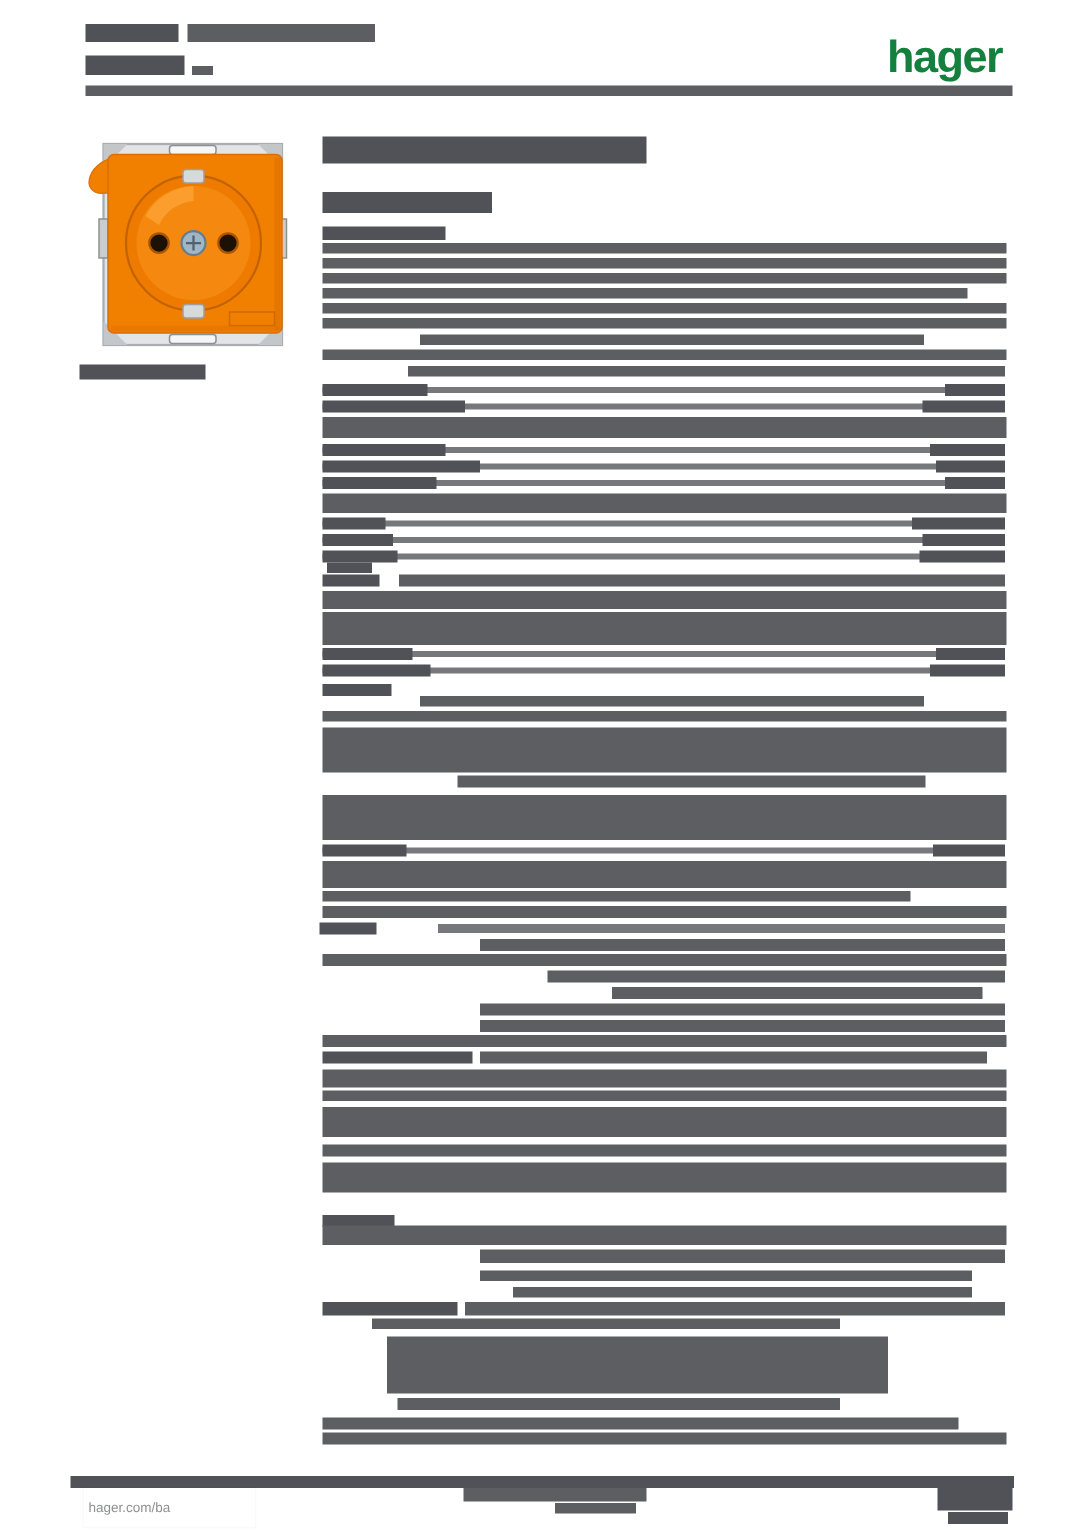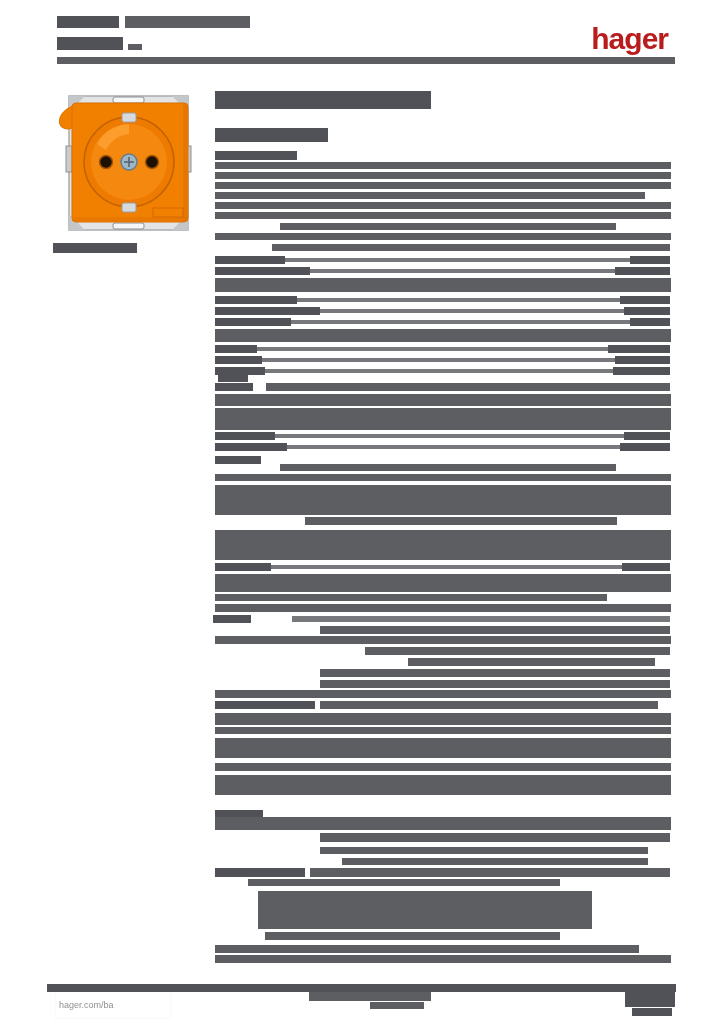--- a/index.html
+++ b/index.html
@@ -26,21 +26,21 @@
     position:absolute;left:56px;top:992px;width:114px;height:26px;background:#ffffff;
     display:flex;align-items:center;box-shadow:0 0 0 1px rgba(0,0,0,0.02);
   }
   .footer-linkbox span{color:#8f9091;font-size:9px;padding-left:3px;}
 </style>
 </head>
 <body>
 
 <div class="page">
 
-  <div class="logo" id="logo" style="color: #b91c1c;">hager</div>
+  <div class="logo" id="logo" style="color: #15803d;">hager</div>
 
   <div class="product-image">
     <svg width="143" height="150" viewBox="0 0 143 150">
 
       <rect x="12" y="8" width="119" height="134" fill="#e2e4e6" stroke="#a9acb0" stroke-width="1.5"></rect>
       <polygon points="12,8 28,8 12,24" fill="#c4c7ca"></polygon>
       <polygon points="131,8 115,8 131,24" fill="#c4c7ca"></polygon>
       <polygon points="12,142 28,142 12,126" fill="#c4c7ca"></polygon>
       <polygon points="131,142 115,142 131,126" fill="#c4c7ca"></polygon>
       <rect x="56" y="9" width="31" height="6" rx="2" fill="#f5f6f7" stroke="#8e9194" stroke-width="1"></rect>

